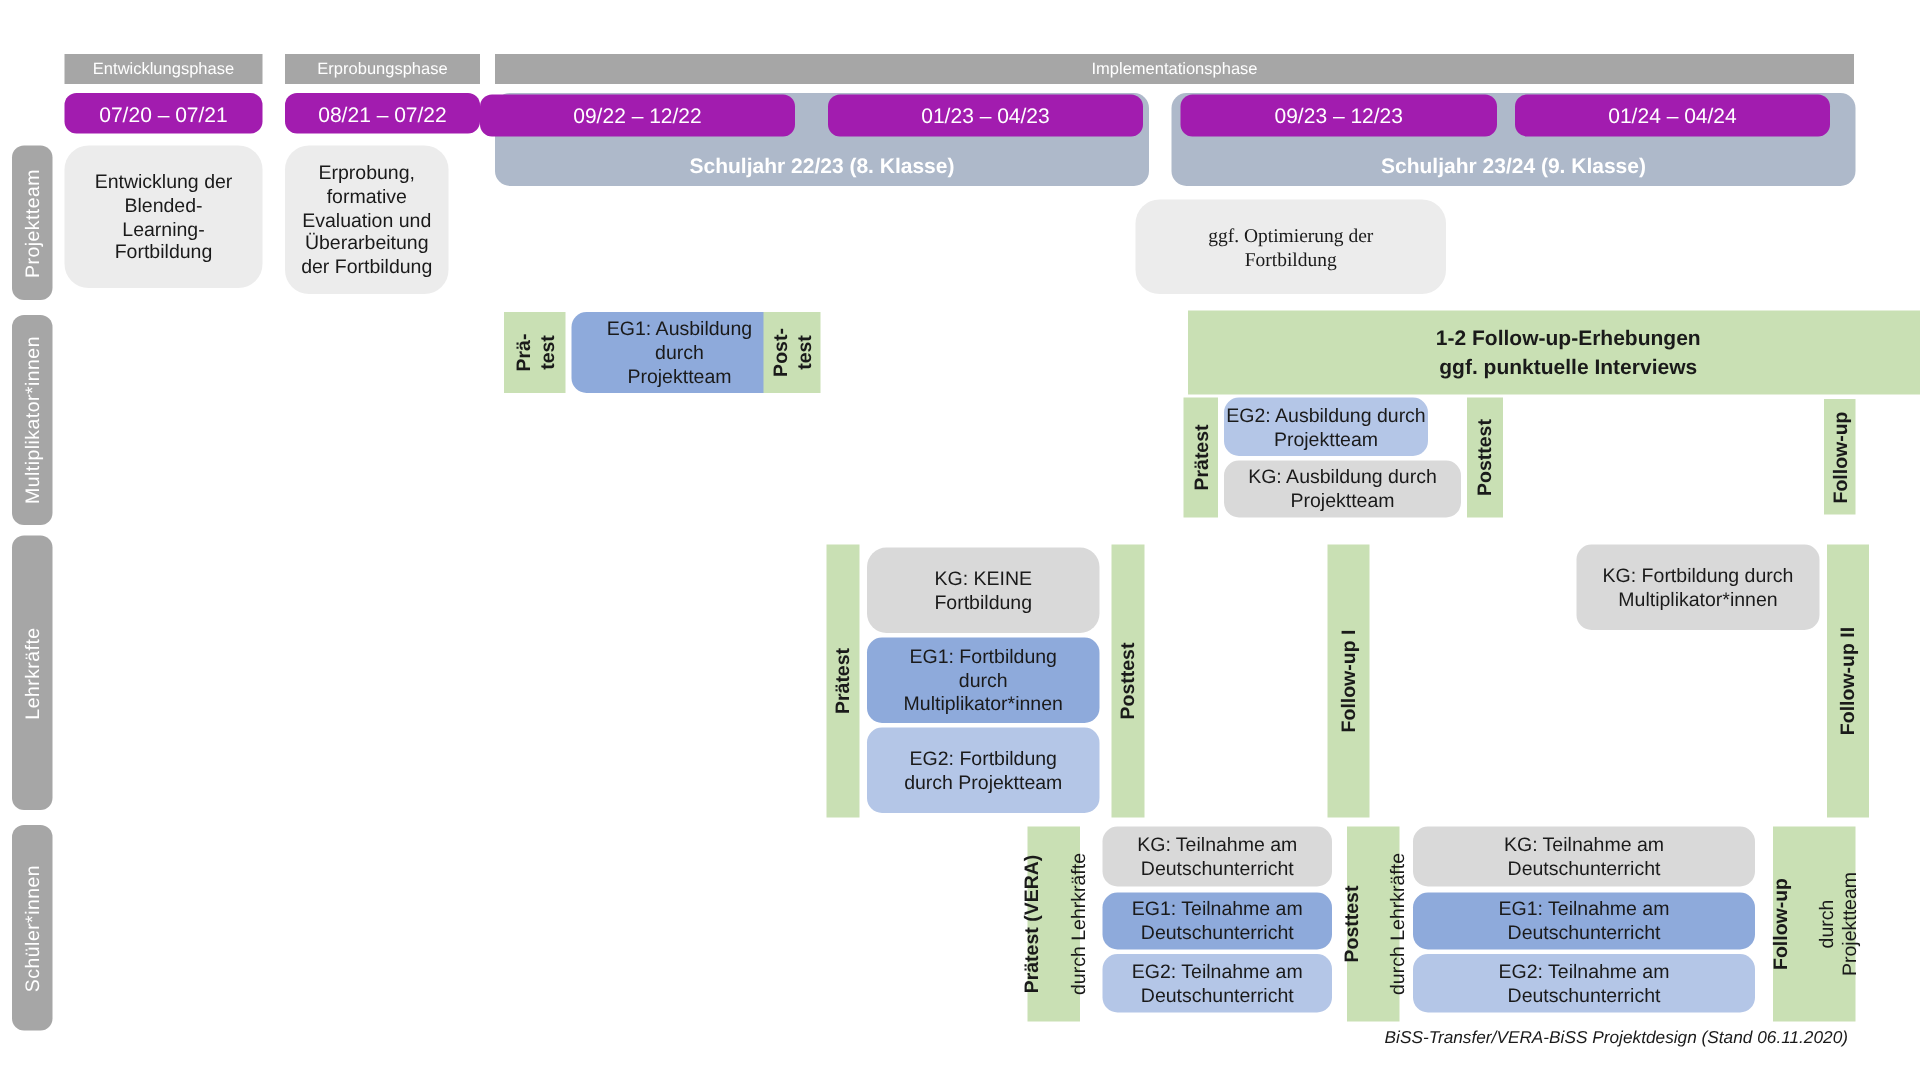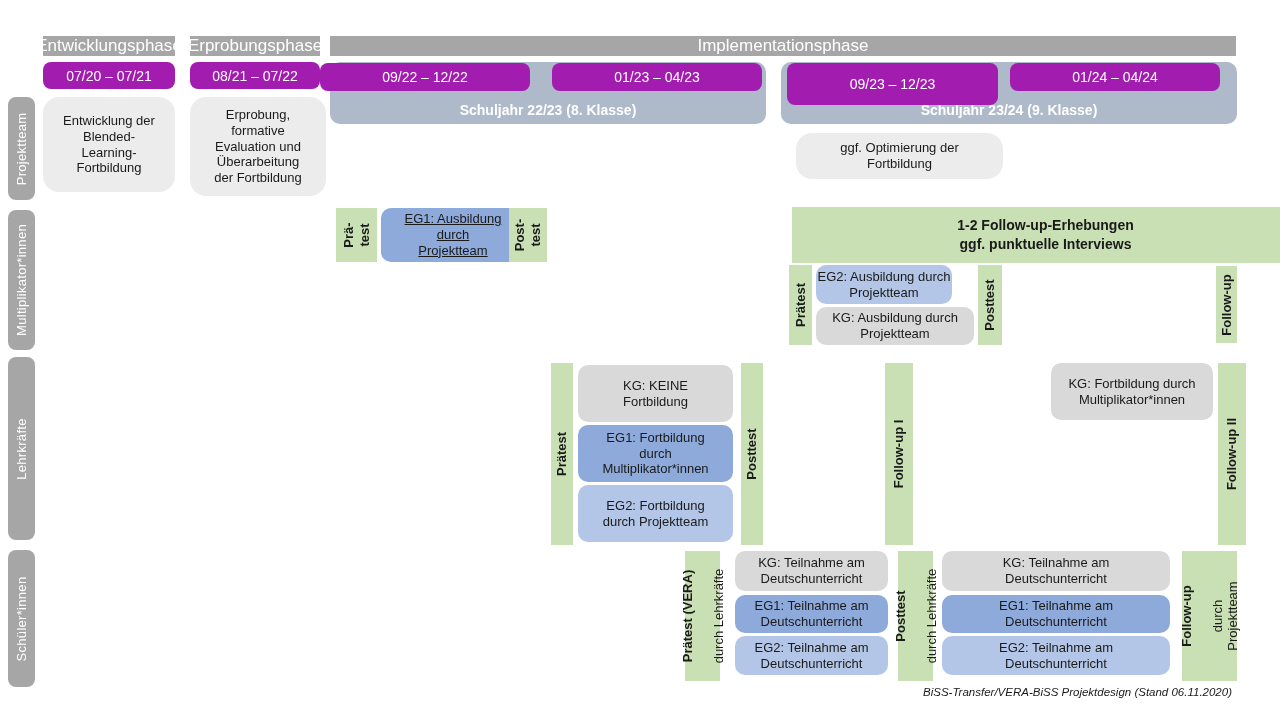--- a/index.html
+++ b/index.html
@@ -1,20 +1,20 @@
 <!DOCTYPE html>
 <html><head>
 <meta charset="utf-8">
 <style>
   html,body{margin:0;padding:0;background:#fff;}
   #stage{position:relative;width:1280px;height:720px;background:#fff;overflow:hidden;
          font-family:"Liberation Sans",sans-serif;color:#1a1a1a;}
   .abs{position:absolute;box-sizing:border-box;}
   
-  .phase{background:#a6a6a6;color:#fff;font-size:17px;display:flex;align-items:center;justify-content:center;}
+  .phase{background:#a6a6a6;color:#fff;font-size:11px;display:flex;align-items:center;justify-content:center;}
   
   .datebar{background:#a21caf;color:#fff;font-size:14px;border-radius:8px;display:flex;align-items:center;justify-content:center;text-align:center;}
   
   .band{background:#aeb9ca;border-radius:10px;}
   .sy-label{position:absolute;left:0;right:0;bottom:6px;text-align:center;color:#fff;font-weight:bold;font-size:14px;}
   
   .pbox{background:#ececec;border-radius:16px;}
   .kgbox{background:#d9d9d9;border-radius:10px;}
   .eg1box{background:#8eaadb;border-radius:10px;}
   .eg2box{background:#b4c6e7;border-radius:10px;}
@@ -33,40 +33,40 @@
   
   #ph1{left:43px;top:36px;width:132px;height:20px;}
   #ph2{left:190px;top:36px;width:130px;height:20px;}
   #ph3{left:330px;top:36px;width:906px;height:20px;}
   #band1{left:330px;top:62px;width:436px;height:62px;}
   #band2{left:781px;top:62px;width:456px;height:62px;}
   #d1{left:43px;top:62px;width:132px;height:27px;}
   #d2{left:190px;top:62px;width:130px;height:27px;}
   #d3{left:320px;top:63px;width:210px;height:28px;}
   #d4{left:552px;top:63px;width:210px;height:28px;}
-  #d5{left:787px;top:63px;width:211px;height:42px;}
+  #d5{left:787px;top:63px;width:211px;height:28px;}
   #d6{left:1010px;top:63px;width:210px;height:28px;}
   #r1{left:8px;top:97px;width:27px;height:103px;}
   #r2{left:8px;top:210px;width:27px;height:140px;}
   #r3{left:8px;top:357px;width:27px;height:183px;}
   #r4{left:8px;top:550px;width:27px;height:137px;}
   #p1{left:43px;top:97px;width:132px;height:95px;}
-  #p2{left:190px;top:97px;width:136px;height:99px;}
-  #p3{left:796px;top:133px;width:207px;height:46px;}
+  #p2{left:190px;top:97px;width:109px;height:99px;}
+  #p3{left:757px;top:133px;width:207px;height:63px;font-family:Liberation Serif, serif;}
   #mpra{left:336px;top:208px;width:41px;height:54px;}
-  #meg1{left:381px;top:208px;width:144px;height:54px;text-decoration:underline;}
+  #meg1{left:381px;top:208px;width:144px;height:54px;}
   #mpost{left:509px;top:208px;width:38px;height:54px;}
   #mfub{left:792px;top:207px;width:507px;height:56px;}
   #mpraetest{left:789px;top:265px;width:23px;height:80px;}
   #meg2{left:816px;top:265px;width:136px;height:39px;}
   #mkg{left:816px;top:307px;width:158px;height:38px;}
   #mposttest{left:978px;top:265px;width:24px;height:80px;}
   #mfu{left:1216px;top:266px;width:21px;height:77px;}
   #lpra{left:551px;top:363px;width:22px;height:182px;}
-  #lkg{left:578px;top:365px;width:155px;height:57px;}
+  #lkg{left:578px;top:365px;width:155px;height:57px;border-radius:13px;}
   #leg1{left:578px;top:425px;width:155px;height:57px;}
   #leg2{left:578px;top:485px;width:155px;height:57px;}
   #lpost{left:741px;top:363px;width:22px;height:182px;}
   #lfu1{left:885px;top:363px;width:28px;height:182px;}
   #lkg2{left:1051px;top:363px;width:162px;height:57px;}
   #lfu2{left:1218px;top:363px;width:28px;height:182px;}
   #spra{left:685px;top:551px;width:35px;height:130px;}
   #skg1{left:735px;top:551px;width:153px;height:40px;}
   #seg1a{left:735px;top:595px;width:153px;height:38px;}
   #seg2a{left:735px;top:636px;width:153px;height:39px;}

